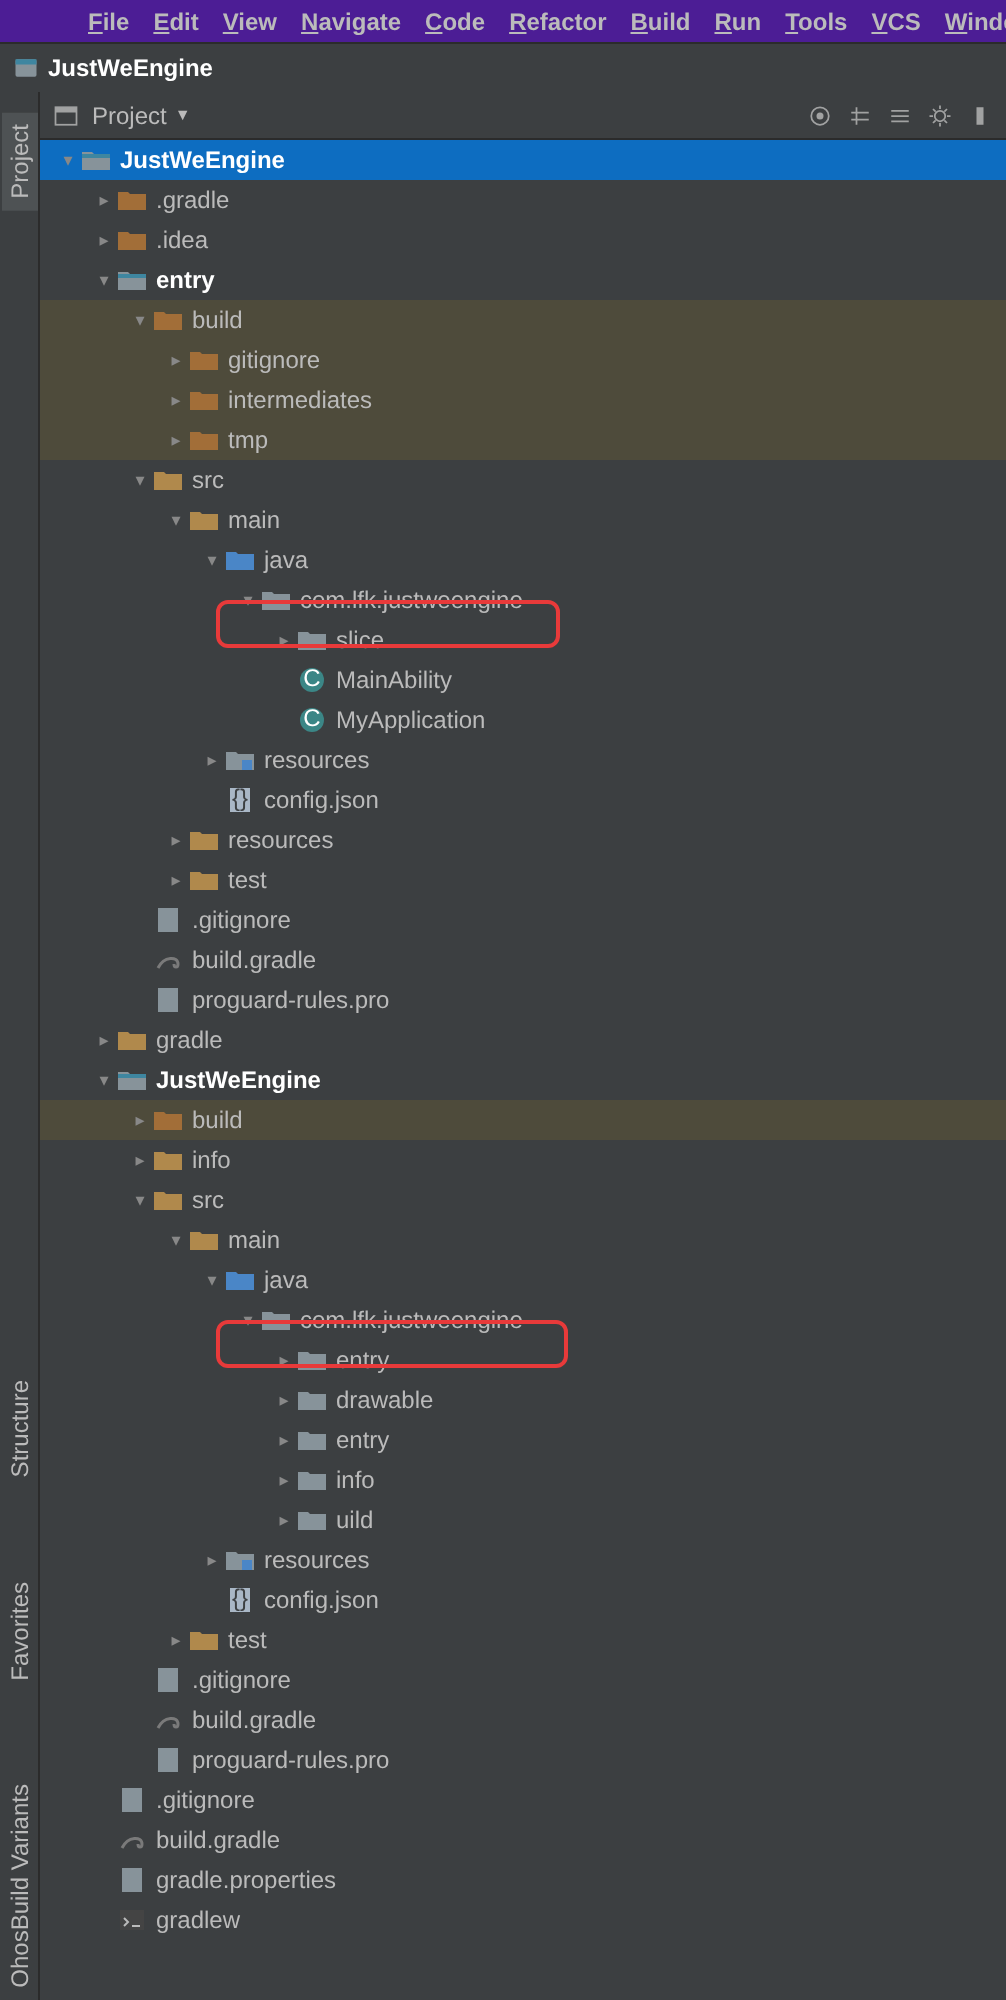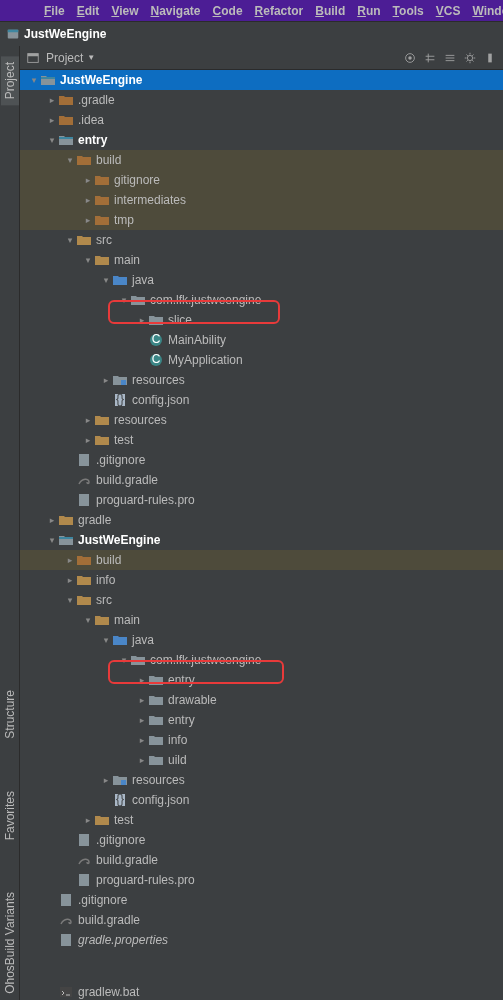--- a/index.html
+++ b/index.html
@@ -518,36 +518,46 @@
       </div>
       <div class="row" style="padding-left: 26px;">
         <span class="arrow"></span>
         <span class="icon">
           <svg viewBox="0 0 16 16">
             <path d="M3 12c3-6 10-6 10-2 0 2-2 2-2 0" fill="none" stroke="#7a7a7a" stroke-width="1.5"></path>
           </svg>
         </span>
         <span class="label">build.gradle</span>
       </div>
-      <div class="row" style="padding-left: 26px; font-style: italic;">
+      <div class="row" style="padding-left: 26px;">
         <span class="arrow"></span>
         <span class="icon">
           <svg viewBox="0 0 16 16">
             <rect x="3" y="2" width="10" height="12" fill="#87939a"></rect>
           </svg>
         </span>
         <span class="label">gradle.properties</span>
       </div>
-      <div class="row" style="padding-left: 26px; margin-top: 32px;">
+      <div class="row" style="padding-left: 26px;">
         <span class="arrow"></span>
         <span class="icon">
           <svg viewBox="0 0 16 16">
             <rect x="2" y="3" width="12" height="10" fill="#444"></rect>
             <path d="M4 7l2 2-2 2M8 11h4" stroke="#bbb" fill="none"></path>
           </svg>
         </span>
+        <span class="label">gradlew</span>
+      </div>
+      <div class="row" style="padding-left: 26px; margin-top: 32px;">
+        <span class="arrow"></span>
+        <span class="icon">
+          <svg viewBox="0 0 16 16">
+            <rect x="2" y="3" width="12" height="10" fill="#444"></rect>
+            <path d="M4 7l2 2-2 2M8 11h4" stroke="#bbb" fill="none"></path>
+          </svg>
+        </span>
         <span class="label">gradlew.bat</span>
       </div>
     </div>
 </div>
 
 <div class="redbox" style="top: 300px; left: 108px; width: 172px; height: 24px;"></div>
 <div class="redbox" style="top: 660px; left: 108px; width: 176px; height: 24px;"></div>
 
 </body></html>

